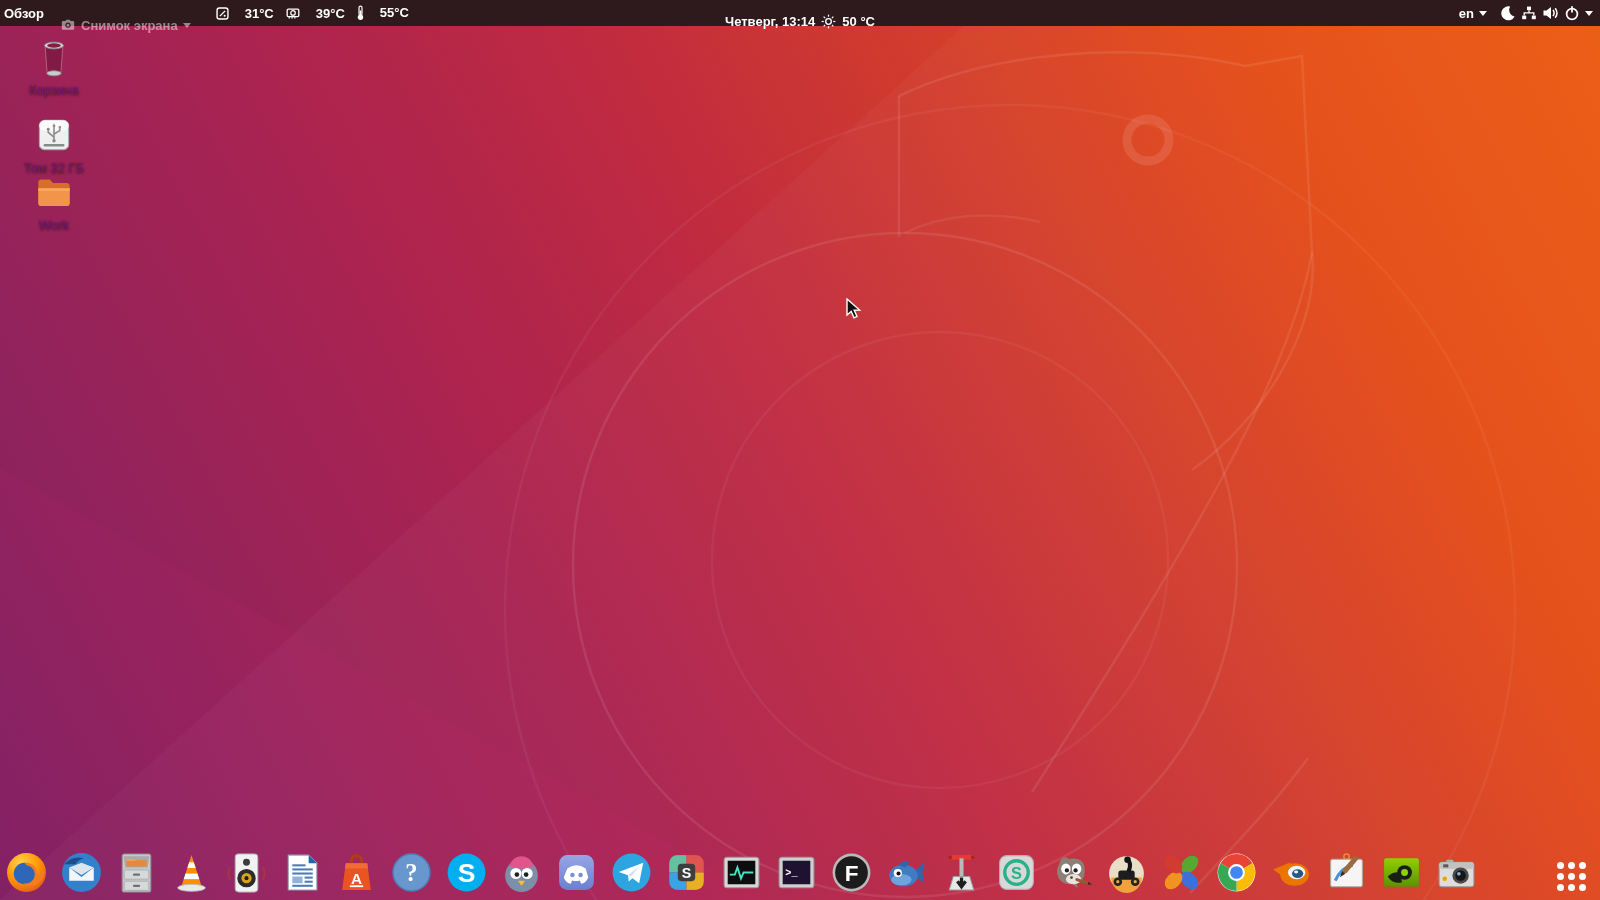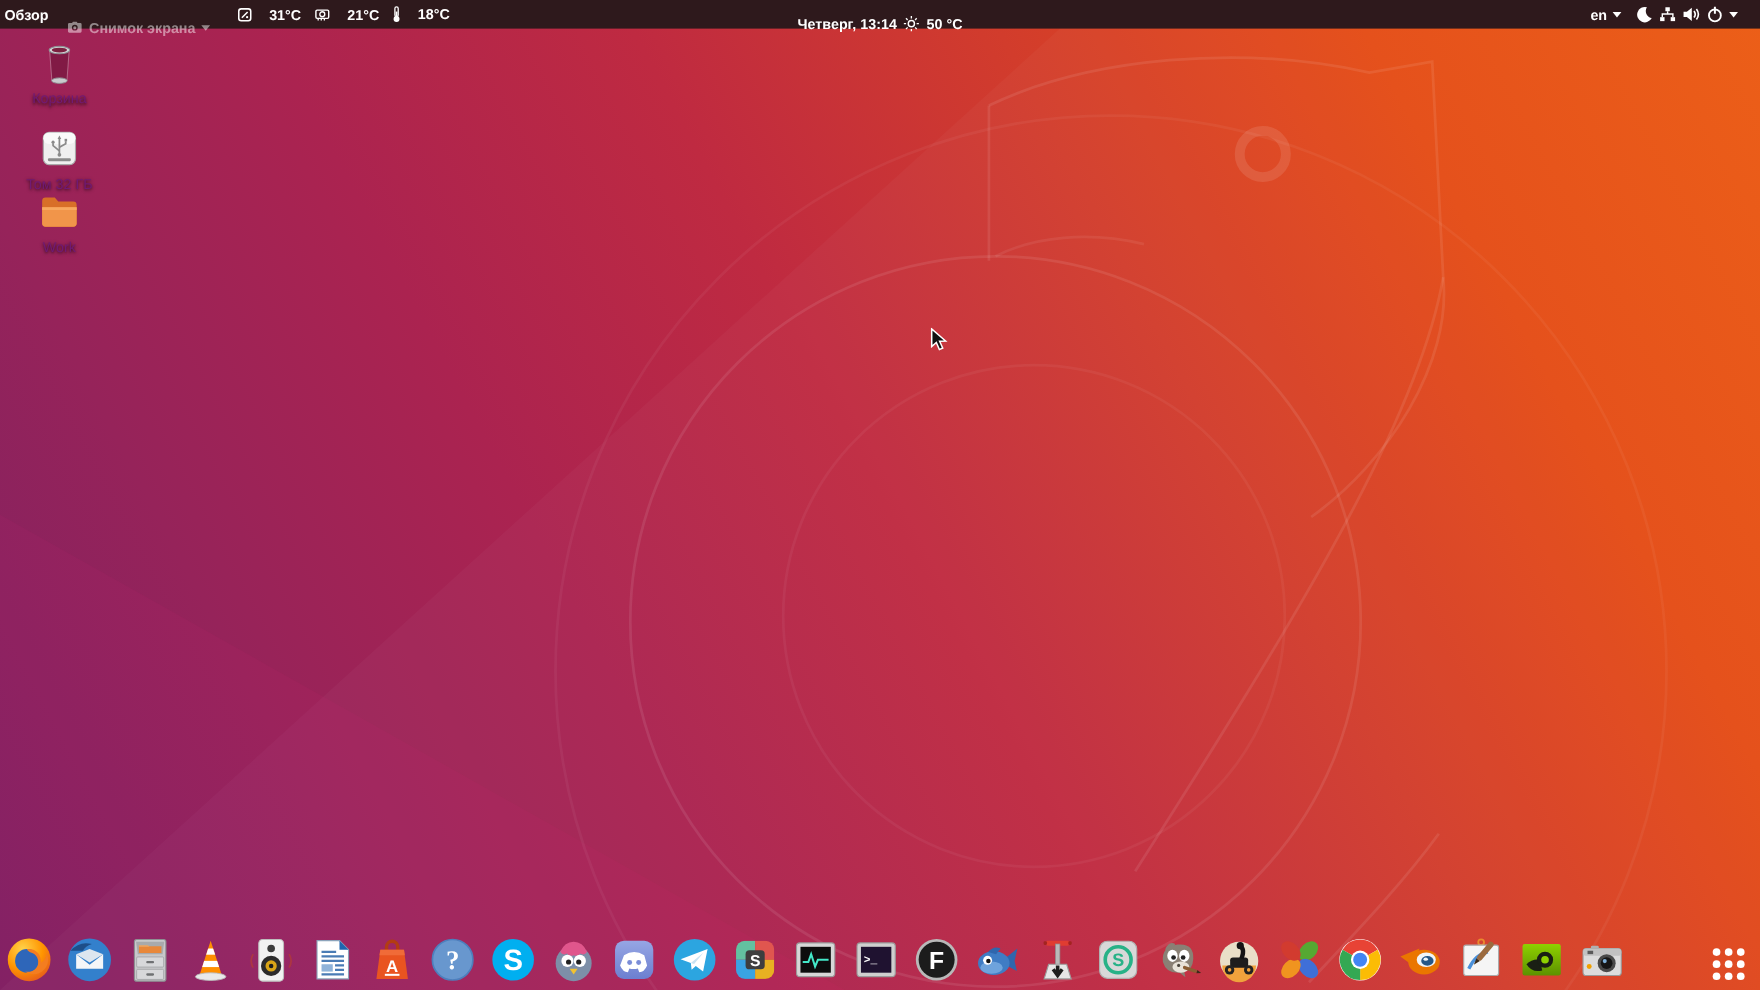--- a/index.html
+++ b/index.html
@@ -22,21 +22,21 @@
   .tb-left{display:flex;align-items:center;gap:16px;padding-left:4px;}
   .activities{font-weight:bold;}
   .menu-item{display:flex;align-items:center;gap:5px;font-weight:bold;cursor:default;}
   .screenshot-menu{opacity:.48;margin-top:24px;}
   .sensors{display:flex;align-items:center;gap:11px;margin-left:8px;font-weight:bold;}
   .sensor{display:flex;align-items:flex-start;gap:15px;}
   .tb-center{
     position:absolute;left:50%;top:0;transform:translateX(-50%);
     height:42px;display:flex;align-items:center;gap:6px;font-weight:bold;
   }
-  .tb-right{margin-left:auto;display:flex;align-items:center;gap:13px;padding-right:20px;font-weight:bold;}
+  .tb-right{margin-left:auto;display:flex;align-items:center;gap:13px;padding-right:7px;font-weight:bold;}
   .caret{width:0;height:0;border-left:4px solid transparent;border-right:4px solid transparent;border-top:5px solid currentColor;display:inline-block;}
   .tbicon{display:inline-flex;align-items:center;justify-content:center;}
   .tbicon svg{display:block;}
 
   
   .desk-item{position:absolute;width:96px;text-align:center;cursor:default;}
   .desk-item .ic{display:flex;justify-content:center;}
   .desk-label{color:#701a75;font-size:13px;margin-top:2px;text-shadow:0 1px 3px rgba(0,0,0,.75);}
   #desk-trash{left:6px;top:34px;}
   #desk-usb{left:6px;top:112px;}
@@ -101,31 +101,31 @@
         <span>31°C</span>
       </span>
       <span class="sensor">
         <span class="tbicon">
           <svg width="16" height="15" viewBox="0 0 16 16">
               <rect x="1.8" y="3.4" width="12.4" height="8" rx="1.2" fill="none" stroke="#fff" stroke-width="1.4"></rect>
               <circle cx="8" cy="7.4" r="2.4" fill="none" stroke="#fff" stroke-width="1.3"></circle>
               <path d="M4 11.4 v2 M7 11.4 v2 M10 11.4 v2" stroke="#fff" stroke-width="1.3"></path>
             </svg>
         </span>
-        <span>21°C</span>
+        <span>39°C</span>
       </span>
       <span class="sensor">
         <span class="tbicon">
           <svg width="9" height="16" viewBox="0 0 9 16">
               <rect x="3" y="1.2" width="3" height="9" rx="1.5" fill="none" stroke="#fff" stroke-width="1.2"></rect>
               <circle cx="4.5" cy="12.3" r="2.7" fill="#fff"></circle>
               <rect x="3.7" y="5.5" width="1.6" height="5.5" fill="#fff"></rect>
             </svg>
         </span>
-        <span>18°C</span>
+        <span>55°C</span>
       </span>
     </span>
   </div>
 
   <div class="tb-center menu-item">
     <span>Четверг, 13:14</span>
     <span class="tbicon">
       <svg width="15" height="15" viewBox="0 0 16 16">
           <circle cx="8" cy="8" r="3" fill="none" stroke="#fff" stroke-width="1.4"></circle>
           <g stroke="#fff" stroke-width="1.3">

